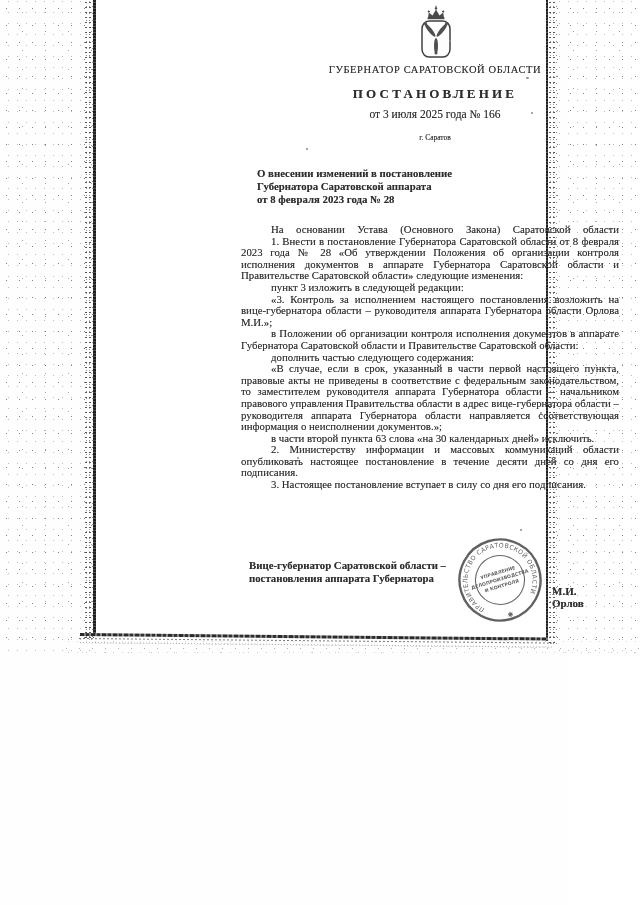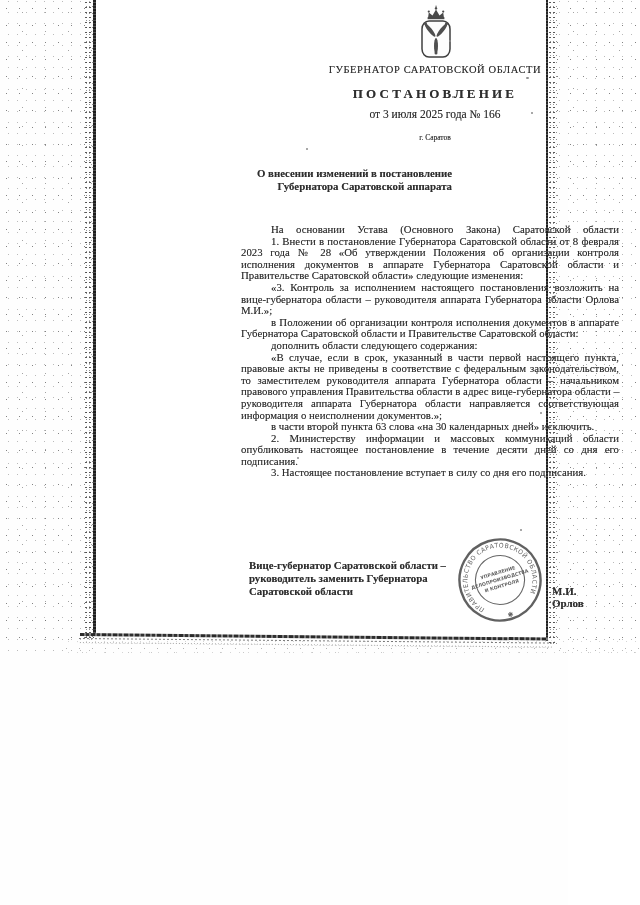--- a/index.html
+++ b/index.html
@@ -30,21 +30,21 @@
     background:repeating-linear-gradient(90deg,#2a2a2a 0 4px,#7a7a7a 4px 6px,#303030 6px 9px,#8d8d8d 9px 11px);}
 
   
   .ink{color:#2e2e2e;text-shadow:0 0 .4px rgba(45,45,45,.5);}
   .hdr{position:absolute;left:114px;width:454px;text-align:center;}
   .issuer{top:64px;font-size:10.5px;letter-spacing:.6px;}
   .doctype{top:86px;font-size:13px;font-weight:bold;letter-spacing:3.2px;}
   .dateline{top:108px;font-size:11.5px;}
   .city{top:133px;font-size:7.5px;}
   .title-block{position:absolute;left:163px;top:167px;font-size:10.8px;font-weight:bold;line-height:13.2px;}
-  .title-block p{margin:0;text-align:right;}
+  .title-block p{margin:0;}
   .body-text{position:absolute;left:147px;top:224px;width:378px;font-size:10.8px;line-height:11.6px;}
   .body-text p{margin:0;text-align:justify;}
   .para{text-indent:30px;}
   .open-line{text-indent:30px;text-align-last:justify;}
   .sig-block{position:absolute;left:155px;top:559px;font-size:10.8px;font-weight:bold;line-height:12.9px;}
   .sig-block p{margin:0;}
   .signer{position:absolute;left:458px;top:585px;font-size:11px;font-weight:bold;}
 
   .stamp{position:absolute;left:361px;top:535px;width:90px;height:90px;opacity:.92;}
   .stamp text{font-family:"DejaVu Sans", sans-serif;fill:#525252;}
@@ -84,38 +84,39 @@
     </svg>
 
     <div class="hdr issuer ink">ГУБЕРНАТОР САРАТОВСКОЙ ОБЛАСТИ</div>
     <div class="hdr doctype ink">ПОСТАНОВЛЕНИЕ</div>
     <div class="hdr dateline ink">от 3 июля 2025 года № 166</div>
     <div class="hdr city ink">г. Саратов</div>
 
     <div class="title-block ink">
       <p>О внесении изменений в постановление</p>
       <p>Губернатора Саратовской аппарата</p>
+      <p>от 8 февраля 2023 года № 28</p>
     </div>
 
     <div class="body-text ink">
       <p class="open-line">На основании Устава (Основного Закона) Саратовской области</p>
       <p class="para">1. Внести в постановление Губернатора Саратовской области от 8 февраля 2023 года № 28 «Об утверждении Положения об организации контроля исполнения документов в аппарате Губернатора Саратовской области и Правительстве Саратовской области» следующие изменения:</p>
+      <p class="para">пункт 3 изложить в следующей редакции:</p>
       <p class="para">«3. Контроль за исполнением настоящего постановления возложить на вице-губернатора области – руководителя аппарата Губернатора области Орлова М.И.»;</p>
       <p class="para">в Положении об организации контроля исполнения документов в аппарате Губернатора Саратовской области и Правительстве Саратовской области:</p>
-      <p class="para">дополнить области следующего содержания:</p>
+      <p class="para">дополнить частью следующего содержания:</p>
       <p class="para">«В случае, если в срок, указанный в части первой настоящего пункта, правовые акты не приведены в соответствие с федеральным законодательством, то заместителем руководителя аппарата Губернатора области – начальником правового управления Правительства области в адрес вице-губернатора области – руководителя аппарата Губернатора области направляется соответствующая информация о неисполнении документов.»;</p>
       <p class="para">в части второй пункта 63 слова «на 30 календарных дней» исключить.</p>
       <p class="para">2. Министерству информации и массовых коммуникаций области опубликовать настоящее постановление в течение десяти дней со дня его подписания.</p>
       <p class="para">3. Настоящее постановление вступает в силу со дня его подписания.</p>
     </div>
 
     <div class="sig-block ink">
       <p>Вице-губернатор Саратовской области –</p>
-      <p>руководитель заменить Губернатора</p>
-      <p>Саратовской области</p>
+      <p>постановления аппарата Губернатора</p>
     </div>
     <div class="signer ink">М.И. Орлов</div>
 
     <svg class="stamp" viewBox="-45 -45 90 90">
       <g transform="rotate(-17)">
         <circle r="40.5" fill="none" stroke="#545454" stroke-width="2.4"></circle>
         <circle r="24.5" fill="none" stroke="#5a5a5a" stroke-width="1.1"></circle>
         <path id="ringPath" d="M -22.98,22.98 A 32.5,32.5 0 1 1 22.98,22.98" fill="none"></path>
         <text font-size="6.4" letter-spacing="0.5">
           <textPath href="#ringPath" startOffset="0" textLength="150" lengthAdjust="spacingAndGlyphs">ПРАВИТЕЛЬСТВО САРАТОВСКОЙ ОБЛАСТИ</textPath>

